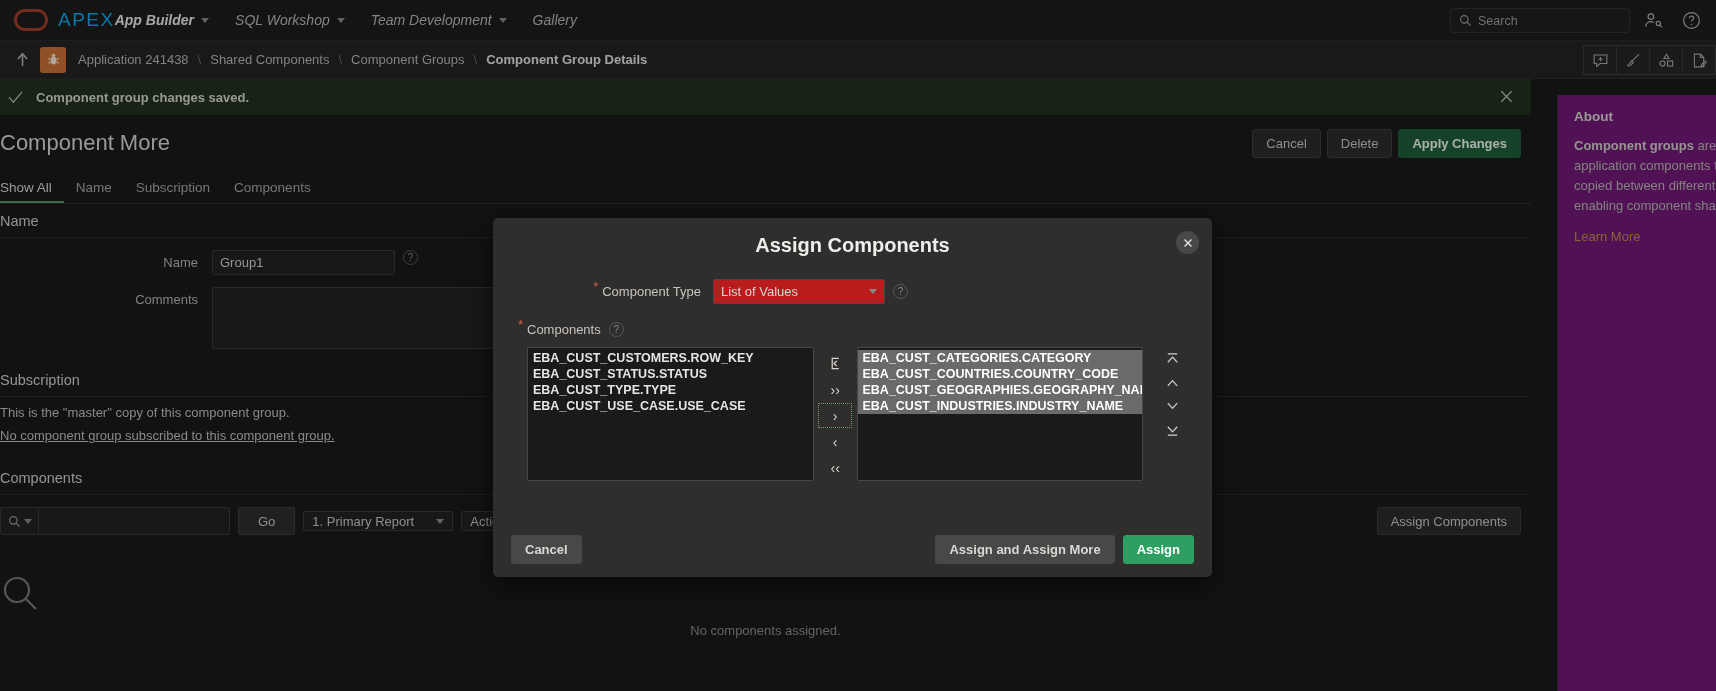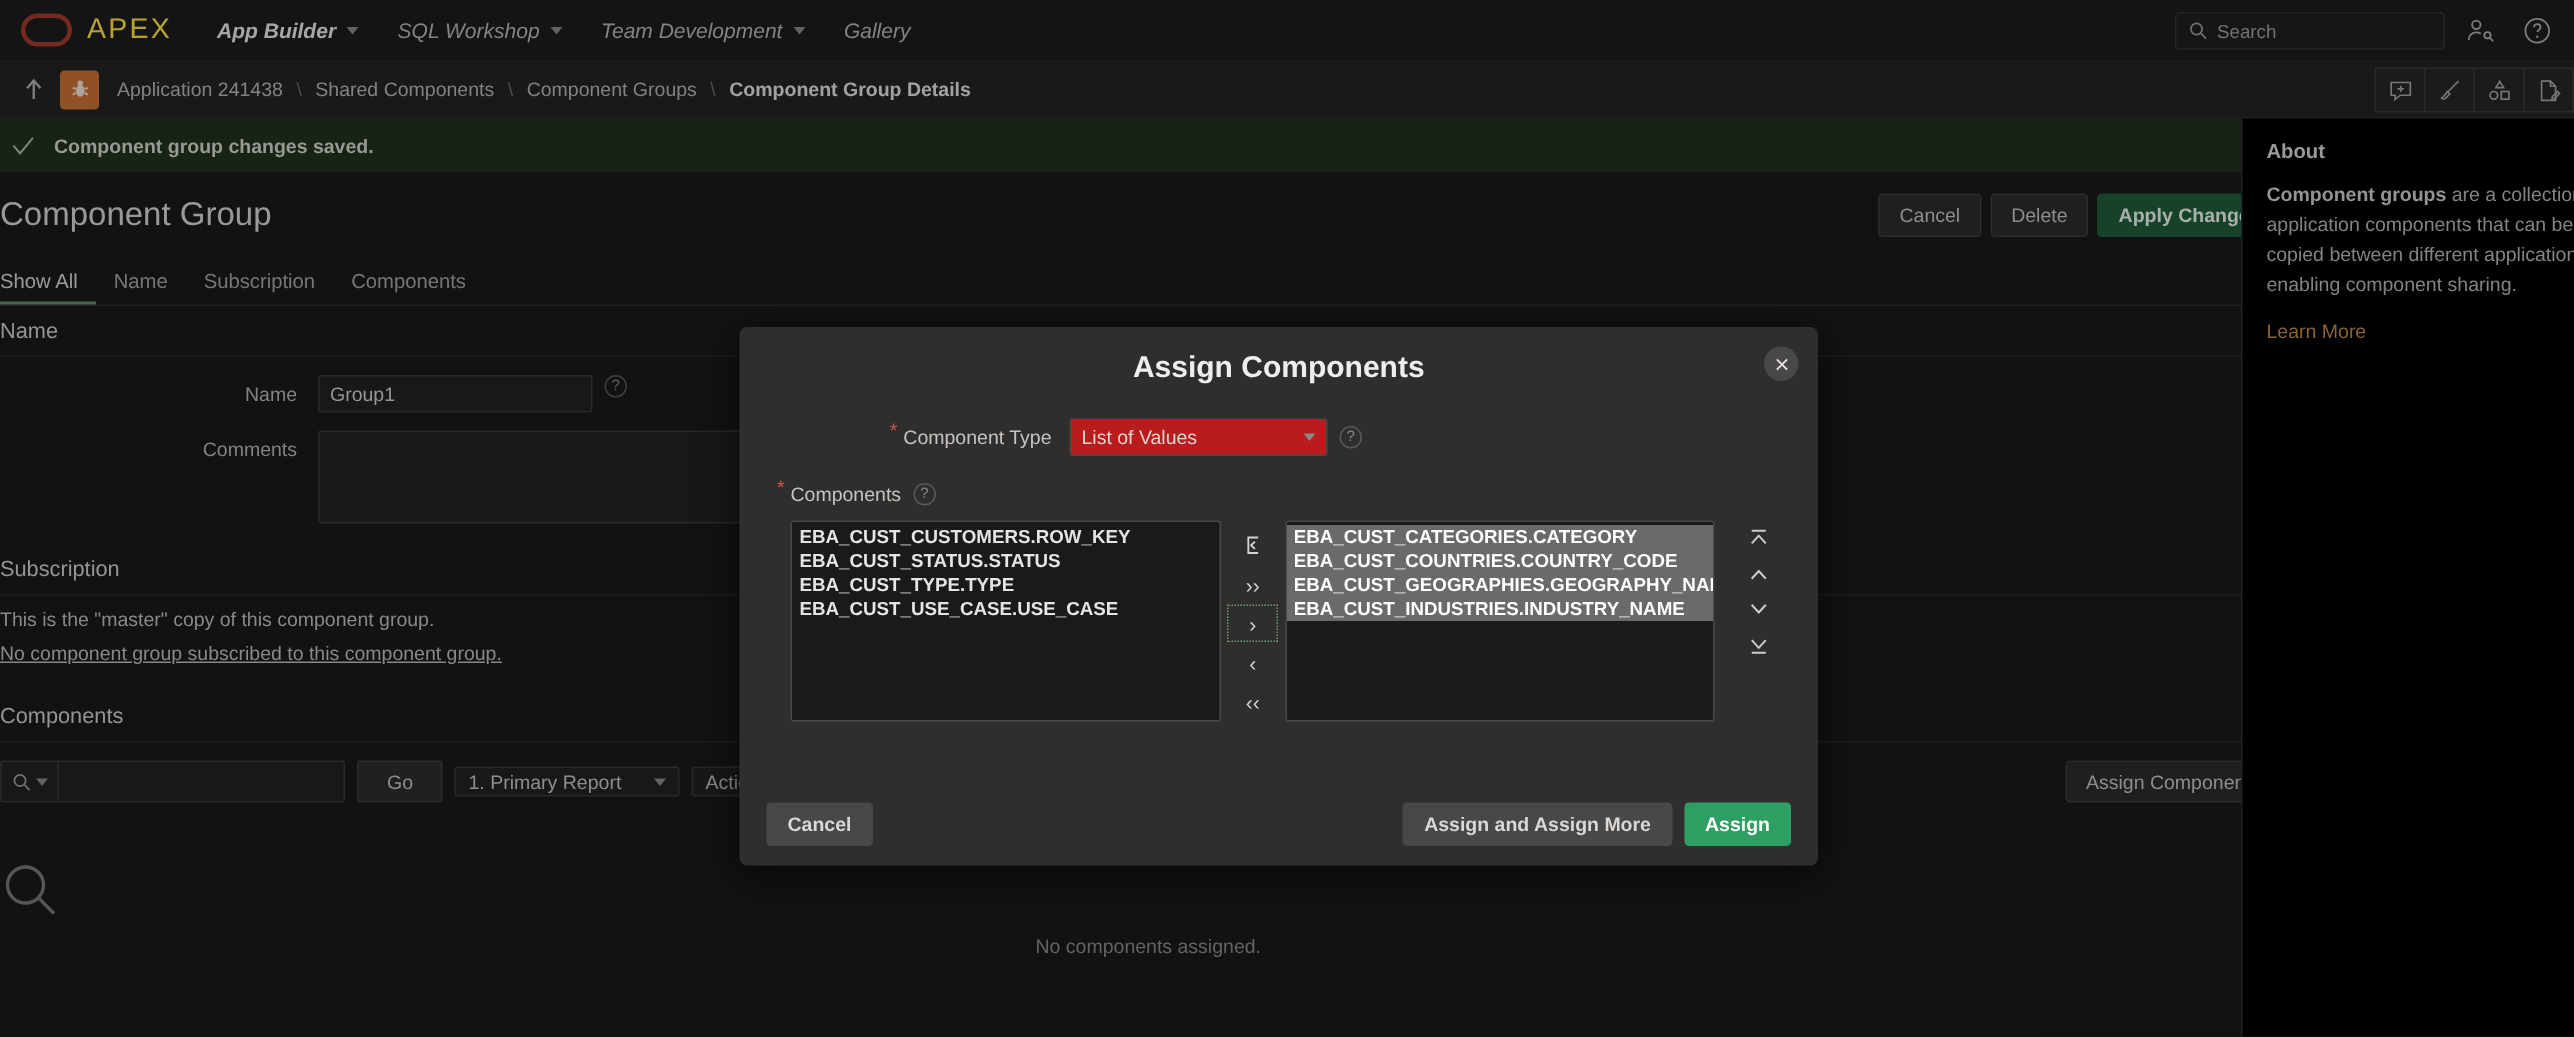--- a/index.html
+++ b/index.html
@@ -14,21 +14,21 @@
 
   
   .topnav {
     height: 41px; background: #1c1c1c; display: flex; align-items: center;
     padding: 0 14px; border-bottom: 1px solid #2a2a2a; position: relative;
   }
   .logo-ring {
     width: 34px; height: 22px; border: 3px solid #a03c2c; border-radius: 12px;
     margin-right: 10px; flex: none;
   }
-  .brand { font-size: 19px; letter-spacing: 1.5px; color: #fde047; margin-right: 30px; font-weight: 400; }
+  .brand { font-size: 19px; letter-spacing: 1.5px; color: #0ea5e9; font-weight: 400; }
   .navitem {
     font-size: 14px; color: #b8b6b4; margin-right: 26px; display: flex; align-items: center;
     gap: 7px; cursor: pointer; white-space: nowrap; font-style: italic;
   }
   .navitem.active { color: #e8e6e4; font-weight: bold; }
   .caret { width: 0; height: 0; border-left: 4.5px solid transparent; border-right: 4.5px solid transparent; border-top: 5px solid #8a8886; }
   .topnav-right { position: absolute; right: 10px; top: 0; height: 41px; display: flex; align-items: center; gap: 8px; }
   .searchbox {
     width: 180px; height: 25px; background: #1f1f1f; border: 1px solid #333;
     border-radius: 3px; display: flex; align-items: center; padding: 0 8px; gap: 6px;
@@ -121,22 +121,22 @@
   .select-ctl {
     height: 20px; width: 150px; background: #222; border: 1px solid #3a3a3a; border-radius: 2px;
     color: #c6c4c2; font-size: 13px; display: flex; align-items: center; padding: 0 8px;
     justify-content: space-between; cursor: pointer;
   }
   .empty-state { text-align: center; padding-top: 26px; }
   .empty-text { font-size: 13px; color: #8c8a88; margin-top: 10px; }
 
   
   .about-panel {
-    position: absolute; right: 0; top: 79px; width: 222px; bottom: 0;
-    background: #000000; border-left: 1px solid #2e2e2e; padding: 14px 0 0 16px; overflow: hidden;
+    position: absolute; right: 0; top: 95px; width: 159px; bottom: 0;
+    background: #701a75; border-left: 1px solid #2e2e2e; padding: 14px 0 0 16px; overflow: hidden;
   }
   .about-title { font-size: 13.5px; font-weight: bold; color: #d6d4d2; margin-bottom: 12px; }
   .about-body { font-size: 13px; line-height: 1.55; color: #b8b6b4; width: 230px; }
   .about-body b { color: #d0cecc; }
   .about-link { color: #c08a4a; font-size: 13px; margin-top: 12px; display: block; cursor: pointer; }
 
   
   .modal-overlay { position: absolute; inset: 0; background: rgba(0,0,0,0.28); }
   .modal {
     position: absolute; left: 493px; top: 218px; width: 719px; height: 359px;
@@ -302,21 +302,21 @@
     <span class="alert-msg">Component group changes saved.</span>
     <span class="alert-close">
       <svg width="17" height="17" viewBox="0 0 18 18" fill="none" stroke="#b6bdb2" stroke-width="1.3">
           <line x1="3.5" y1="3.5" x2="14.5" y2="14.5"></line>
           <line x1="14.5" y1="3.5" x2="3.5" y2="14.5"></line>
         </svg>
     </span>
   </div>
 
   <div class="pagehead">
-    <div class="pagetitle">Component Group</div>
+    <div class="pagetitle">Component More</div>
     <div class="pagehead-btns">
       <button class="btn">Cancel</button>
       <button class="btn">Delete</button>
       <button class="btn primary">Apply Changes</button>
     </div>
   </div>
 
   <div class="tabs">
     <div class="tab active">Show All</div>
     <div class="tab">Name</div>

